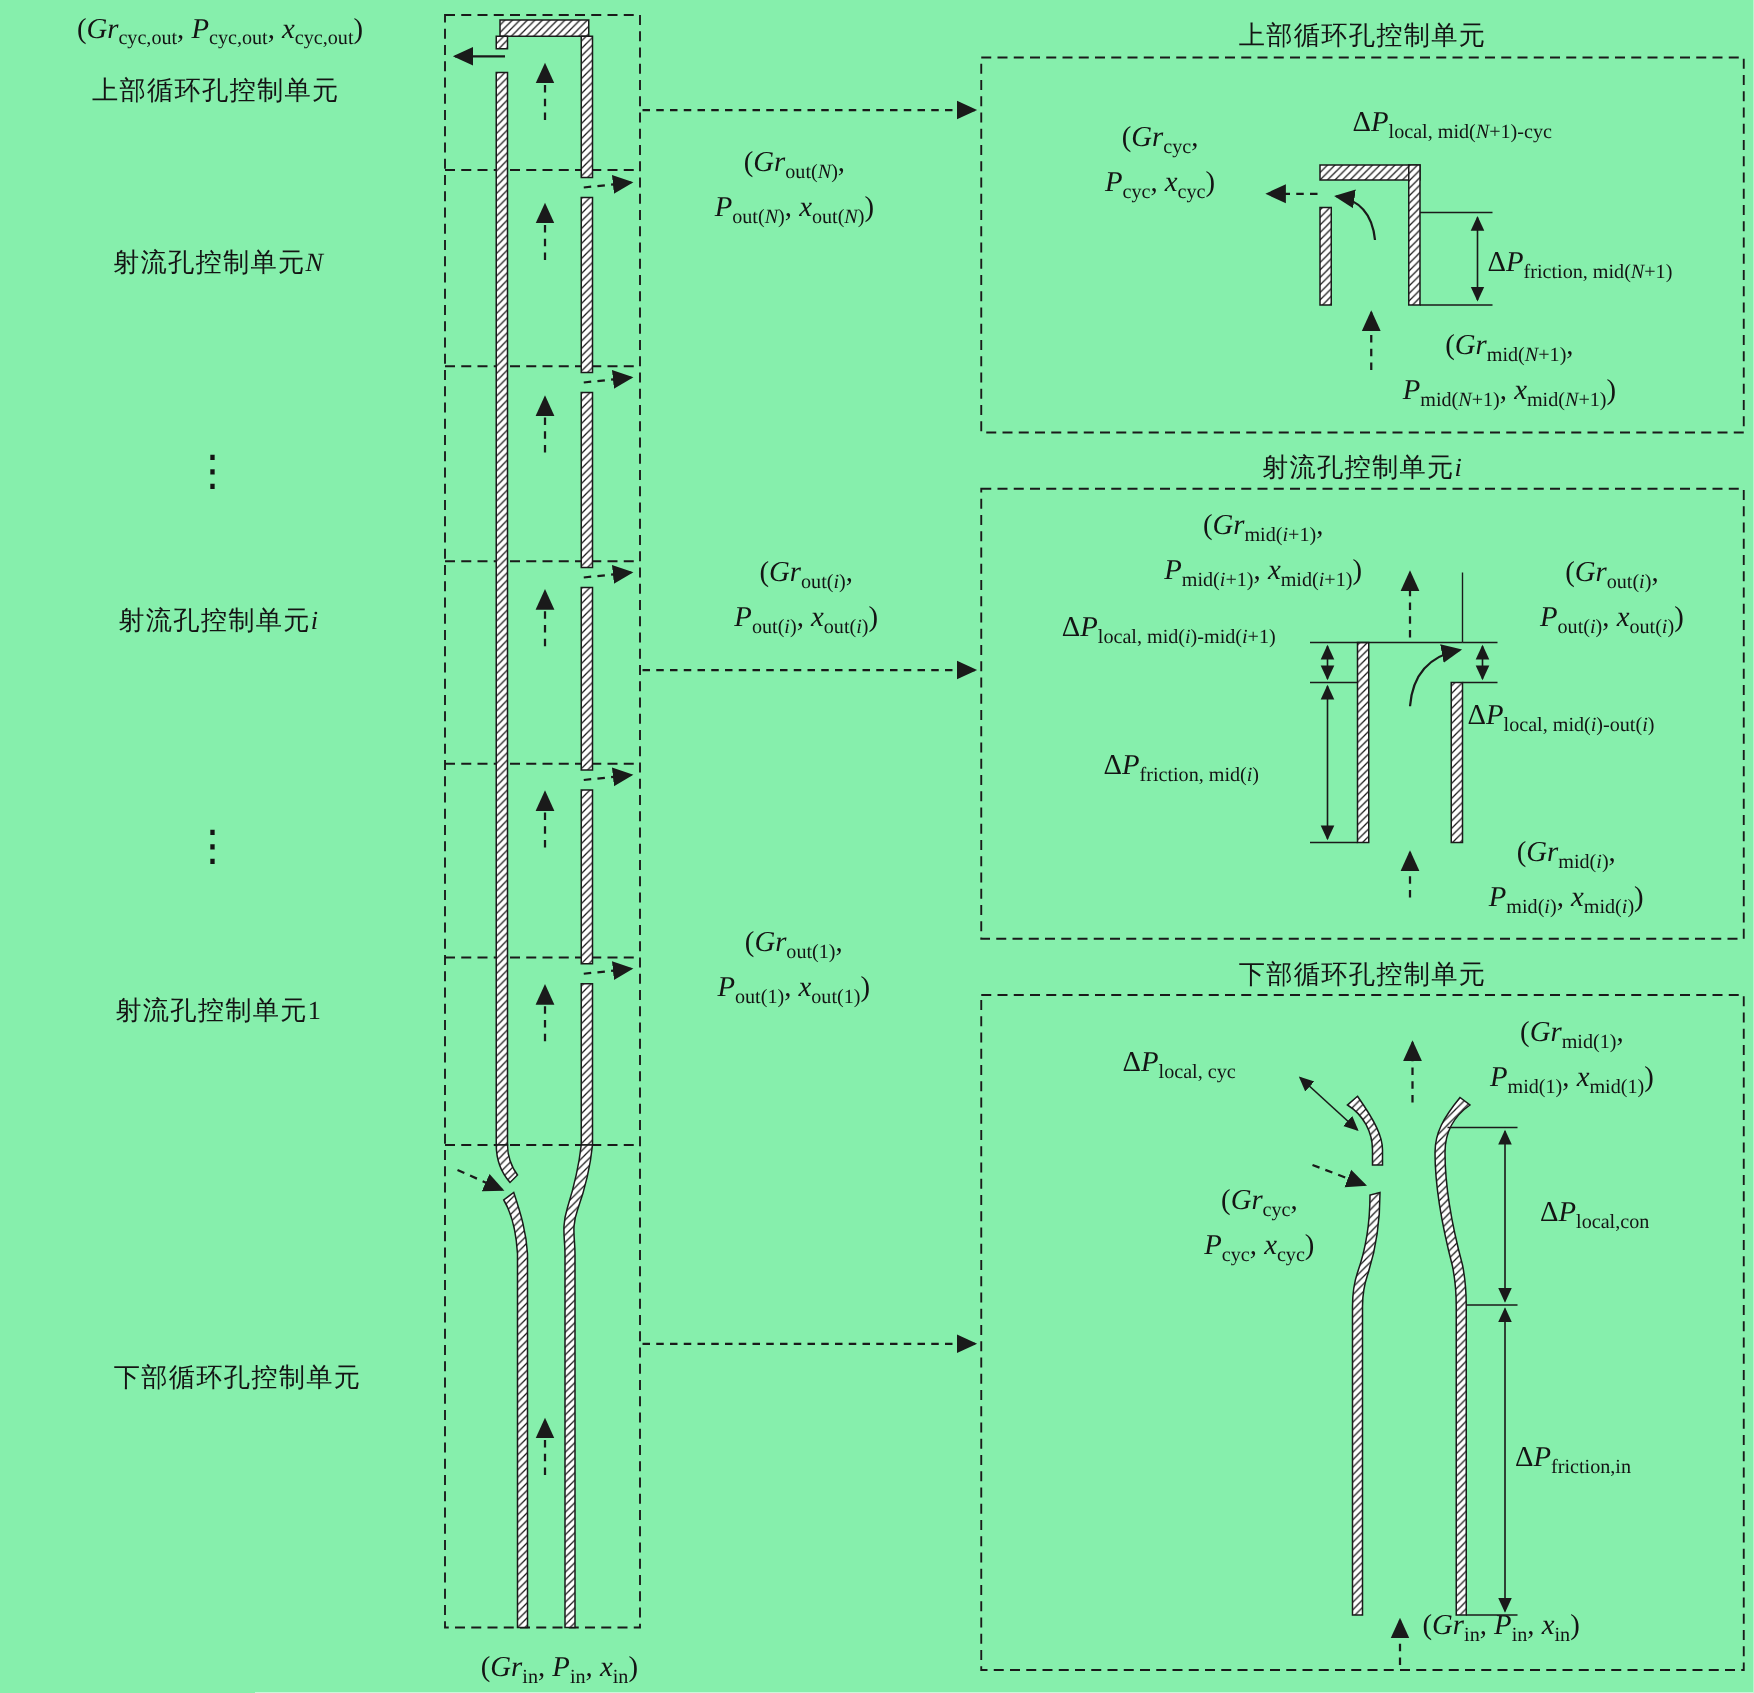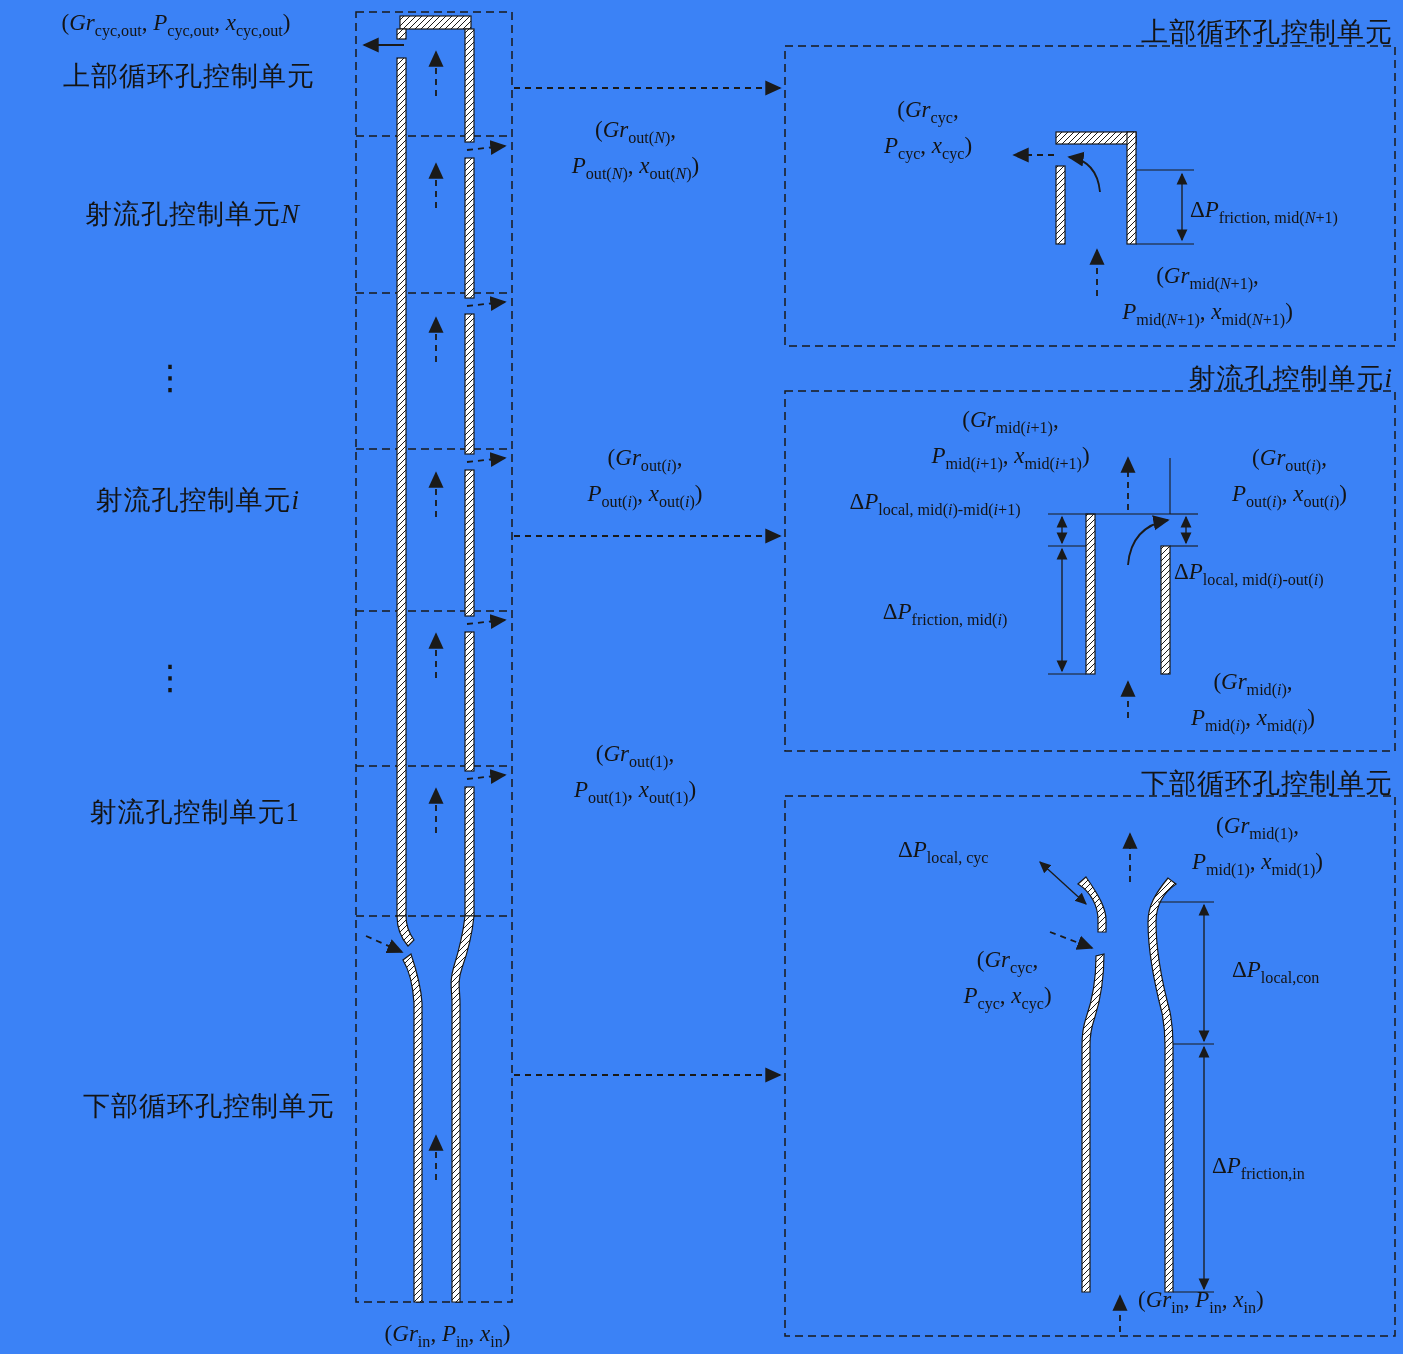--- a/index.html
+++ b/index.html
@@ -1,24 +1,24 @@
 <!DOCTYPE html>
 <html><head>
 <meta charset="utf-8">
 <style>
   html,body{margin:0;padding:0;background:#fff;}
-  #fig{position:relative;width:1403px;height:1354px;background:#3b82f6;overflow:hidden;
+  #fig{position:relative;width:1403px;height:1354px;background:#86efac;overflow:hidden;
        font-family:"Liberation Serif","DejaVu Serif",serif;color:#141414;}
   #geom{position:absolute;left:0;top:0;}
   .lbl{position:absolute;font-size:23px;line-height:1.55;white-space:normal;}
   .lbl sub{font-size:70%;line-height:0;}
   .lbl i{font-style:italic;}
   .c{text-align:center;}
   .r{text-align:center;}
-  .cjk{font-size:27px;letter-spacing:1px;text-align:right;}
+  .cjk{font-size:21px;letter-spacing:1px;}
   .dots{font-size:34px;}
   
   .wall{fill:url(#hatch);stroke:#1a1a1a;stroke-width:1.2;}
   .dashbox{fill:none;stroke:#1a1a1a;stroke-width:1.5;stroke-dasharray:8 5;}
   .sep{stroke:#1a1a1a;stroke-width:1.5;stroke-dasharray:8 5;}
   .flow{fill:none;stroke:#1a1a1a;stroke-width:1.8;stroke-dasharray:6 5;marker-end:url(#ah);}
   .solidarrow{fill:none;stroke:#1a1a1a;stroke-width:1.8;marker-end:url(#ah);}
   .curve{fill:none;stroke:#1a1a1a;stroke-width:1.8;marker-end:url(#ah);}
   .ref{stroke:#1a1a1a;stroke-width:1.1;}
   .dim{stroke:#1a1a1a;stroke-width:1.3;marker-start:url(#ah);marker-end:url(#ah);}
@@ -145,20 +145,21 @@
   <div class="lbl c cjk" style="left:50px;top:792px;width:250px">射流孔控制单元1</div>
   <div class="lbl c cjk" style="left:45px;top:1086px;width:290px">下部循环孔控制单元</div>
   <div class="lbl c" style="left:340px;top:1316px;width:215px">(<i>Gr</i><sub>in</sub>, <i>P</i><sub>in</sub>, <i>x</i><sub>in</sub>)</div>
 
   <div class="lbl c" style="left:528px;top:112px;width:215px">(<i>Gr</i><sub>out(<i>N</i>)</sub>,<br><i>P</i><sub>out(<i>N</i>)</sub>, <i>x</i><sub>out(<i>N</i>)</sub>)</div>
   <div class="lbl c" style="left:545px;top:440px;width:200px">(<i>Gr</i><sub>out(<i>i</i>)</sub>,<br><i>P</i><sub>out(<i>i</i>)</sub>, <i>x</i><sub>out(<i>i</i>)</sub>)</div>
   <div class="lbl c" style="left:535px;top:736px;width:200px">(<i>Gr</i><sub>out(1)</sub>,<br><i>P</i><sub>out(1)</sub>, <i>x</i><sub>out(1)</sub>)</div>
 
   <div class="lbl c cjk" style="left:787px;top:12px;width:606px">上部循环孔控制单元</div>
   <div class="lbl c" style="left:838px;top:92px;width:180px">(<i>Gr</i><sub>cyc</sub>,<br><i>P</i><sub>cyc</sub>, <i>x</i><sub>cyc</sub>)</div>
+  <div class="lbl" style="left:1082px;top:80px;width:312px">Δ<i>P</i><sub>local, mid(<i>N</i>+1)-cyc</sub></div>
   <div class="lbl" style="left:1190px;top:192px;width:205px">Δ<i>P</i><sub>friction, mid(<i>N</i>+1)</sub></div>
   <div class="lbl c" style="left:1085px;top:258px;width:245px">(<i>Gr</i><sub>mid(<i>N</i>+1)</sub>,<br><i>P</i><sub>mid(<i>N</i>+1)</sub>, <i>x</i><sub>mid(<i>N</i>+1)</sub>)</div>
 
   <div class="lbl c cjk" style="left:787px;top:358px;width:606px">射流孔控制单元<i>i</i></div>
   <div class="lbl c" style="left:893px;top:402px;width:235px">(<i>Gr</i><sub>mid(<i>i</i>+1)</sub>,<br><i>P</i><sub>mid(<i>i</i>+1)</sub>, <i>x</i><sub>mid(<i>i</i>+1)</sub>)</div>
   <div class="lbl c" style="left:1192px;top:440px;width:195px">(<i>Gr</i><sub>out(<i>i</i>)</sub>,<br><i>P</i><sub>out(<i>i</i>)</sub>, <i>x</i><sub>out(<i>i</i>)</sub>)</div>
   <div class="lbl r" style="left:812px;top:484px;width:246px">Δ<i>P</i><sub>local, mid(<i>i</i>)-mid(<i>i</i>+1)</sub></div>
   <div class="lbl" style="left:1174px;top:554px;width:215px">Δ<i>P</i><sub>local, mid(<i>i</i>)-out(<i>i</i>)</sub></div>
   <div class="lbl r" style="left:845px;top:594px;width:200px">Δ<i>P</i><sub>friction, mid(<i>i</i>)</sub></div>
   <div class="lbl c" style="left:1148px;top:664px;width:210px">(<i>Gr</i><sub>mid(<i>i</i>)</sub>,<br><i>P</i><sub>mid(<i>i</i>)</sub>, <i>x</i><sub>mid(<i>i</i>)</sub>)</div>

